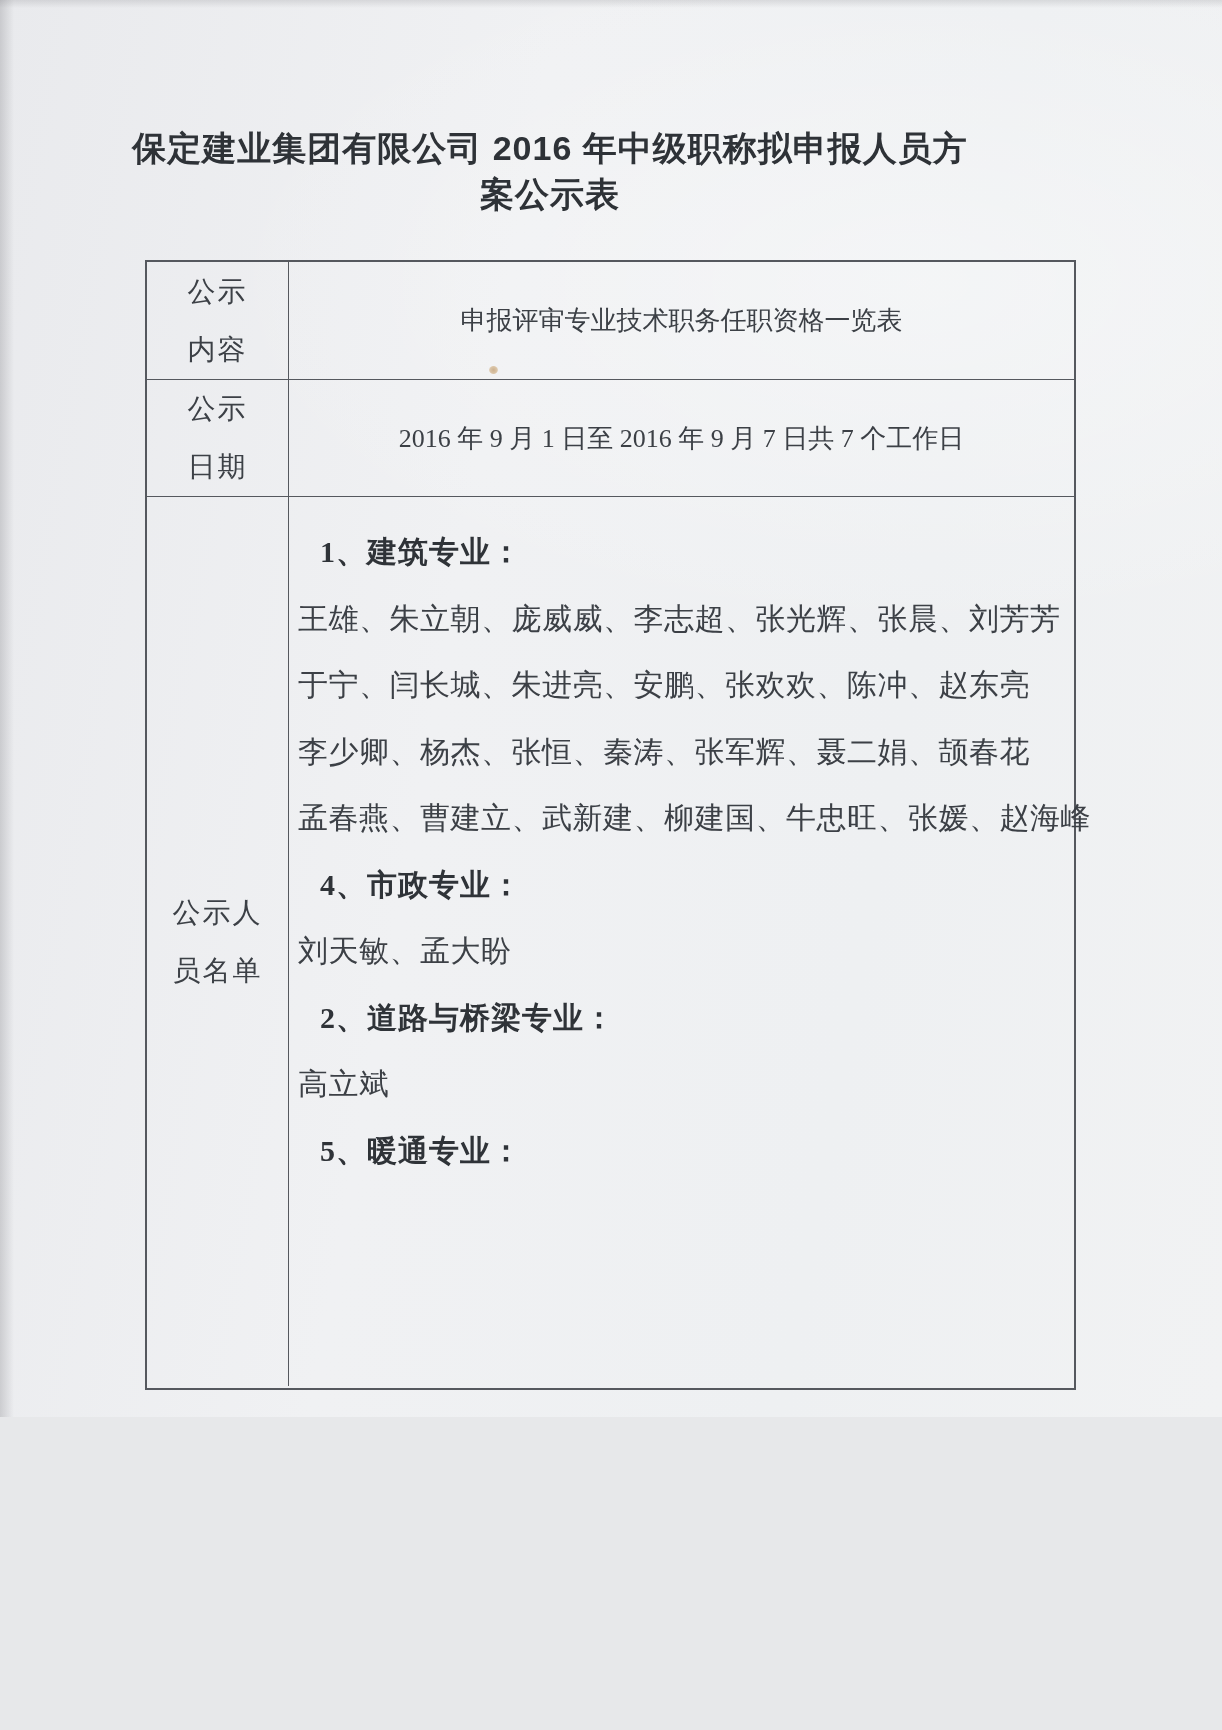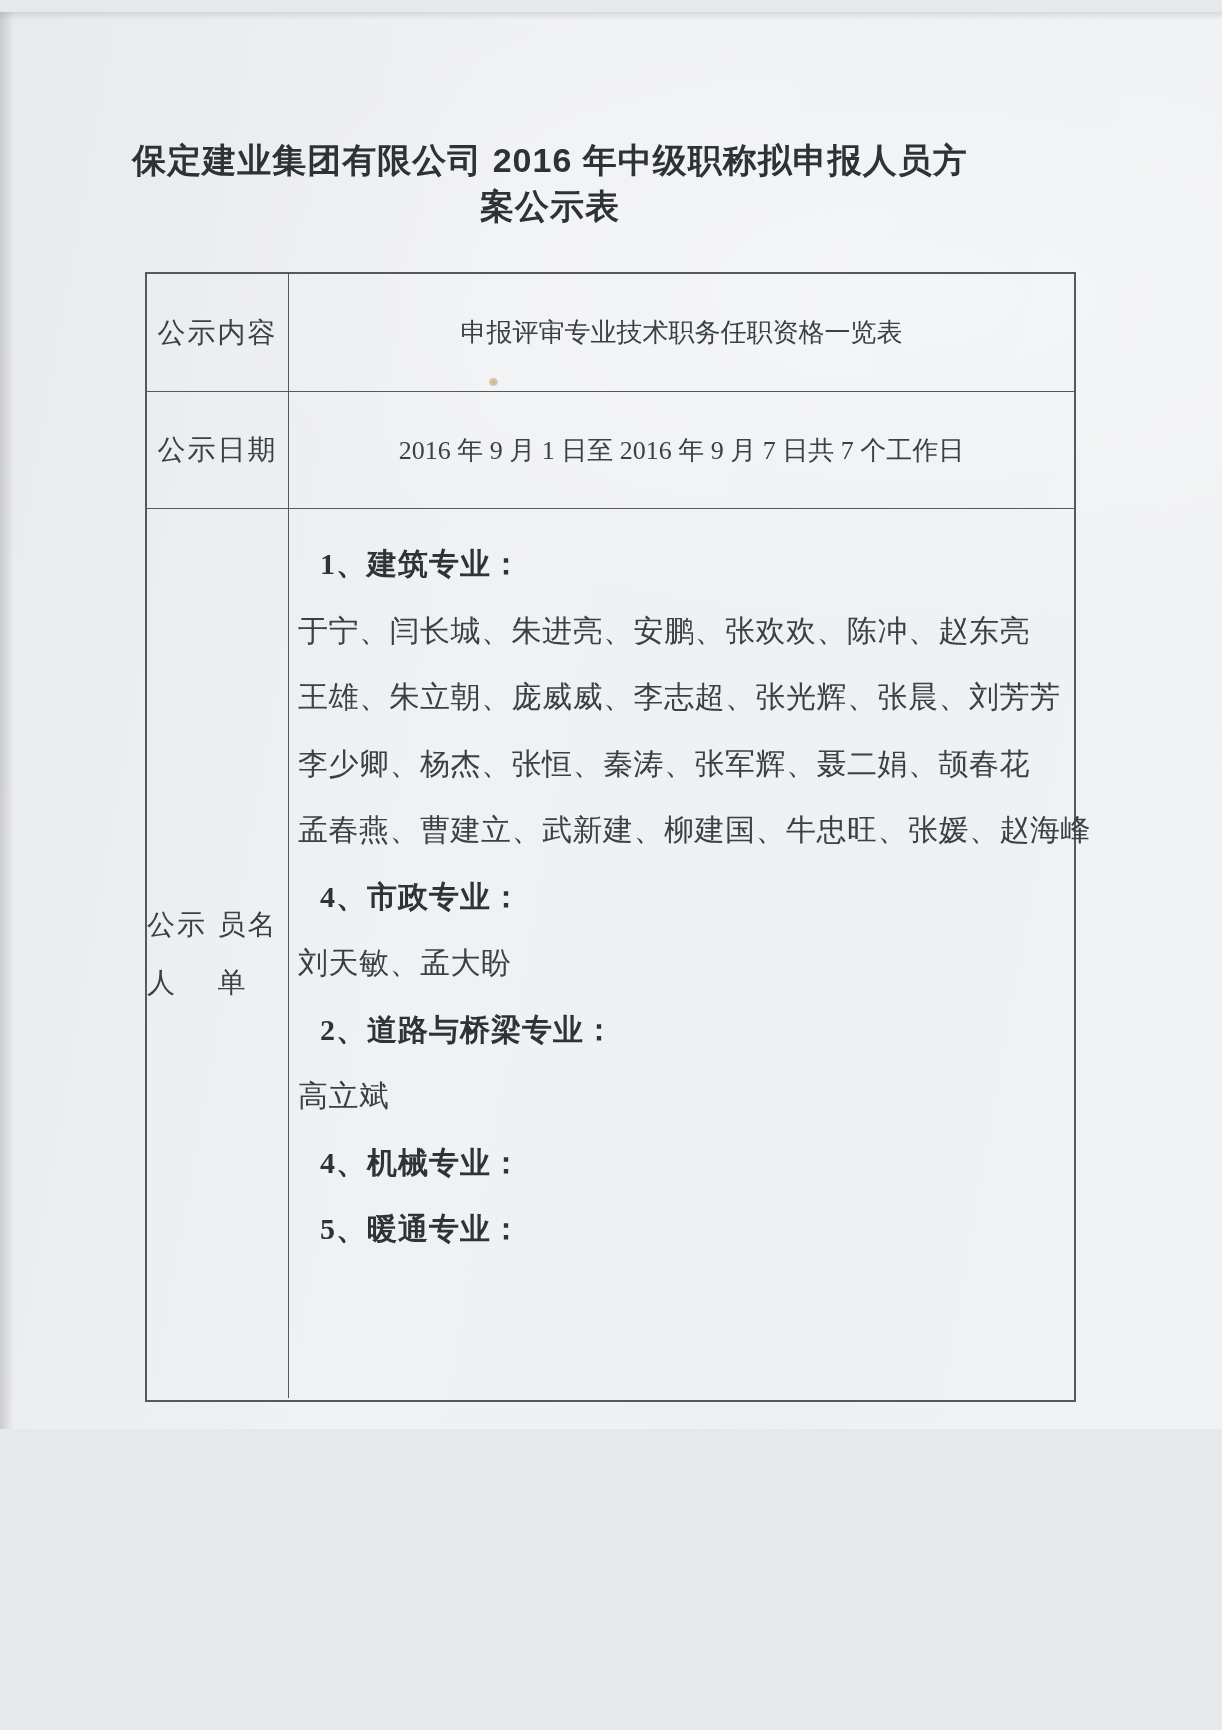--- a/index.html
+++ b/index.html
@@ -9,21 +9,21 @@
   }
   html,body{margin:0;padding:0;}
   body{
     width:1222px;height:1730px;
     background:#e7e8ea;
     font-family:"Liberation Serif","DejaVu Serif",serif;
     position:relative;
     overflow:hidden;
   }
   .page{
-    position:absolute;left:0;top:12px;width:1222px;height:1417px;
+    position:absolute;left:0;top:0;width:1222px;height:1417px;
     background:
       radial-gradient(1200px 600px at 75% 20%, rgba(255,255,255,.35), rgba(255,255,255,0) 60%),
       linear-gradient(100deg,#e9eaed 0%,#f0f1f3 38%,#eef0f2 70%,#f1f2f3 100%);
   }
   
   .page:before{
     content:"";position:absolute;left:0;top:0;width:14px;height:100%;
     background:linear-gradient(90deg,rgba(120,120,125,.28),rgba(120,120,125,0));
   }
   .page:after{
@@ -52,21 +52,21 @@
   }
   .t-row{display:flex;width:100%;box-sizing:border-box;}
   .t-row + .t-row{border-top:1px solid var(--border);}
   .row-1{height:117px;}
   .row-2{height:117px;}
   .row-3{height:890px;}
   .cell{box-sizing:border-box;}
   .cell-label{
     width:142px;flex:0 0 142px;
     border-right:1px solid var(--border);
-    display:flex;flex-direction:row;align-items:center;justify-content:center;
+    display:flex;flex-direction:column;align-items:center;justify-content:center;
     font-size:28px;
     letter-spacing:2px;
   }
   .cell-label .lbl-line{line-height:58px;}
   .cell-value{
     flex:1 1 auto;
     display:flex;align-items:center;justify-content:center;
     font-size:26px;
   }
   .cell-roster{
@@ -105,27 +105,26 @@
       <div class="cell cell-value">2016 年 9 月 1 日至 2016 年 9 月 7 日共 7 个工作日</div>
     </div>
 
     <div class="t-row row-3">
       <div class="cell cell-label">
         <div class="lbl-line">公示人</div>
         <div class="lbl-line">员名单</div>
       </div>
       <div class="cell cell-roster">
         <div class="r-line r-sec">1、建筑专业：</div>
+        <div class="r-line r-names">王雄、朱立朝、庞威威、李志超、张光辉、张晨、刘芳芳</div>
         <div class="r-line r-names">于宁、闫长城、朱进亮、安鹏、张欢欢、陈冲、赵东亮</div>
-        <div class="r-line r-names">王雄、朱立朝、庞威威、李志超、张光辉、张晨、刘芳芳</div>
         <div class="r-line r-names">李少卿、杨杰、张恒、秦涛、张军辉、聂二娟、颉春花</div>
         <div class="r-line r-names">孟春燕、曹建立、武新建、柳建国、牛忠旺、张媛、赵海峰</div>
         <div class="r-line r-sec">4、市政专业：</div>
         <div class="r-line r-names">刘天敏、孟大盼</div>
         <div class="r-line r-sec">2、道路与桥梁专业：</div>
         <div class="r-line r-names">高立斌</div>
-        <div class="r-line r-sec">4、机械专业：</div>
         <div class="r-line r-sec">5、暖通专业：</div>
       </div>
     </div>
 
   </div>
 </div>
 
 </body></html>

